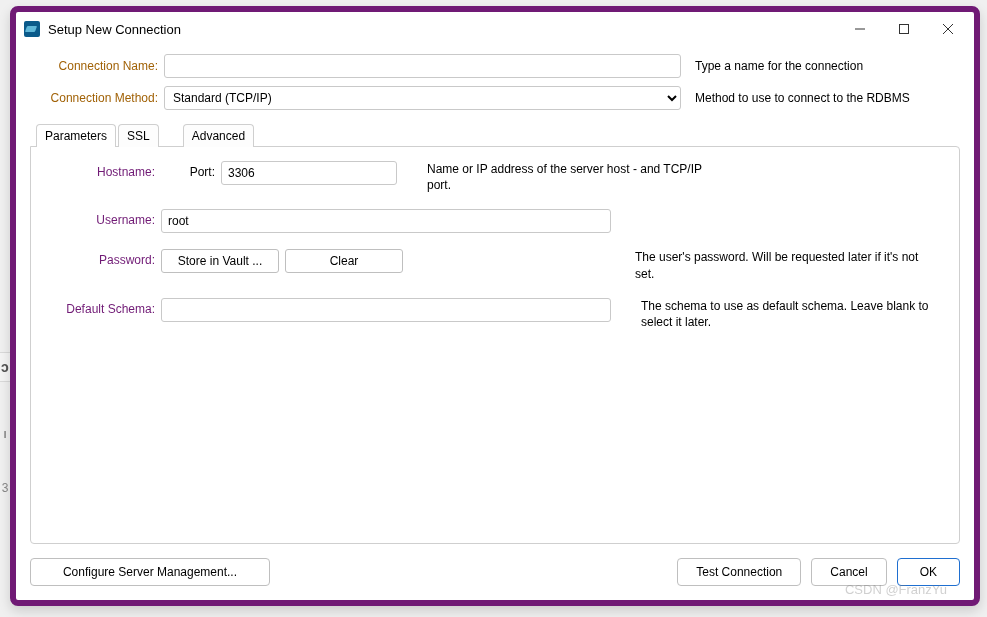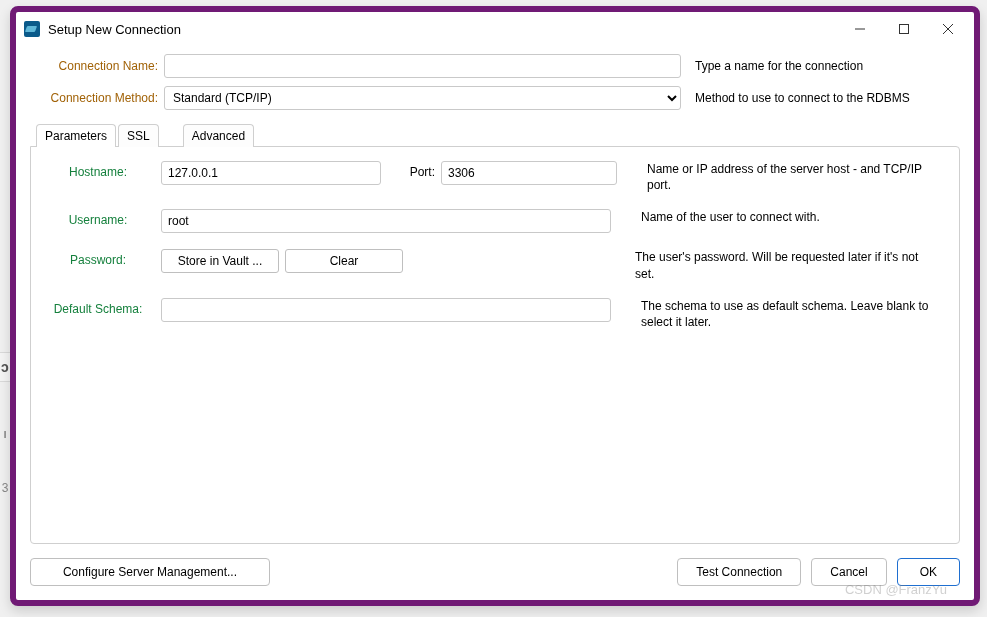--- a/index.html
+++ b/index.html
@@ -128,24 +128,24 @@
       padding: 14px 10px 10px 10px;
       background: #ffffff;
     }
     .form-row {
       display: flex;
       align-items: flex-start;
       margin-bottom: 16px;
     }
     .form-lbl {
       width: 120px;
-      text-align: center;
+      text-align: right;
       padding-right: 6px;
       padding-top: 4px;
-      color: #15803d;
+      color: #701a75;
     }
     .host-input { width: 220px; }
     .port-lbl { width: 60px; text-align: right; padding-right: 6px; padding-top: 4px; }
     .port-input { width: 176px; }
     .user-input { width: 450px; }
     .schema-input { width: 450px; }
     .btn-small {
       height: 24px;
       min-width: 118px;
       border: 1px solid #bfbfbf;
@@ -245,30 +245,28 @@
       <div class="tabstrip">
         <div class="tab active">Parameters</div>
         <div class="tab">SSL</div>
         <div class="tab-gap"></div>
         <div class="tab">Advanced</div>
       </div>
       <div class="tabpanel">
 
         <div class="form-row">
           <div class="form-lbl">Hostname:</div>
-          <input class="field host-input" value="127.0.0.1" style="">
           <div class="port-lbl">Port:</div>
           <input class="field port-input" value="3306" style="">
           <div class="desc">Name or IP address of the server host - and TCP/IP port.</div>
         </div>
 
         <div class="form-row">
           <div class="form-lbl">Username:</div>
           <input class="field user-input" value="root" style="">
-          <div class="desc">Name of the user to connect with.</div>
         </div>
 
         <div class="form-row">
           <div class="form-lbl">Password:</div>
           <button class="btn-small">Store in Vault ...</button>
           <button class="btn-small">Clear</button>
           <div style="width:196px"></div>
           <div class="desc">The user's password. Will be requested later if it's not set.</div>
         </div>
 

